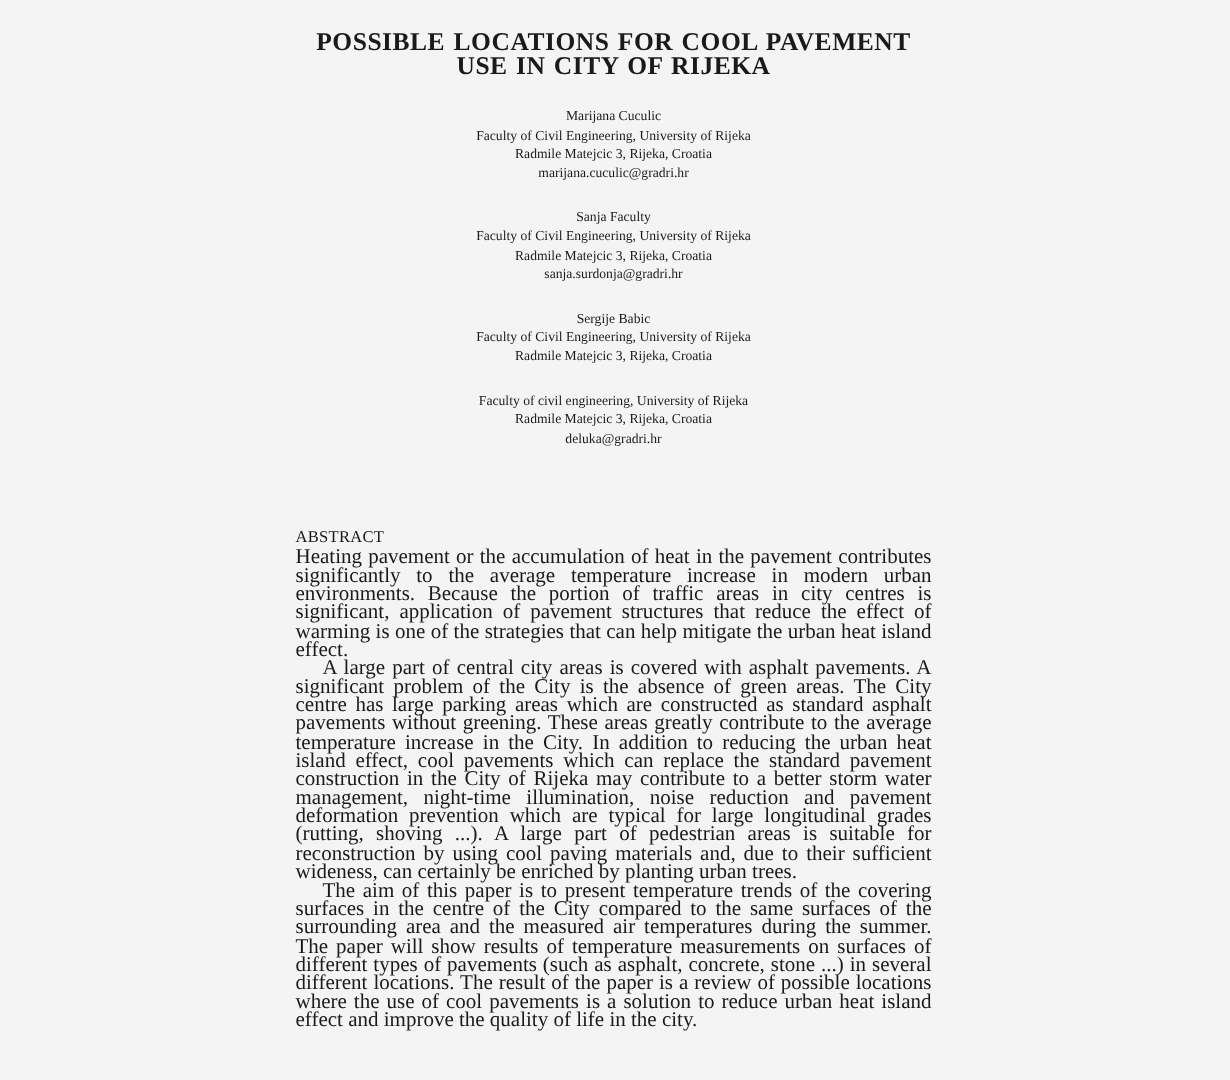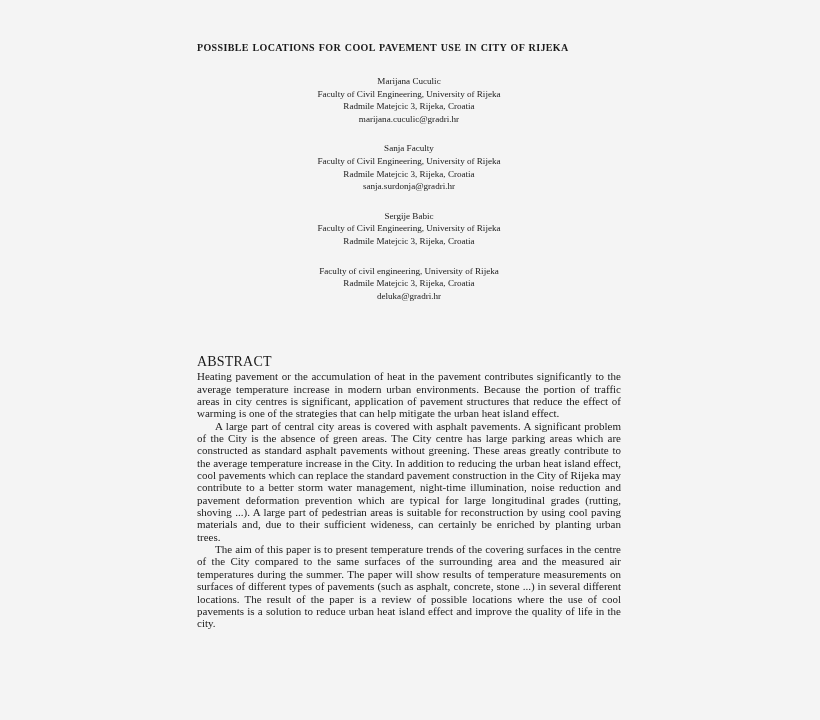--- a/index.html
+++ b/index.html
@@ -26,25 +26,25 @@
   .column {
     position: absolute;
     left: 197px;
     top: 0;
     width: 424px;
   }
 
   
   .doc-title {
     margin: 0;
-    padding-top: 40px;
-    font-size: 10px;
+    padding-top: 20px;
+    font-size: 17px;
     font-weight: bold;
     line-height: 16px;
-    text-align: left;
+    text-align: center;
     letter-spacing: 0.35px;
     word-spacing: 1px;
   }
 
   
   .authors {
     margin-top: 19px;
   }
   .author-block {
     text-align: center;
@@ -58,28 +58,28 @@
   .author-line {
     display: block;
     white-space: nowrap;
   }
 
   
   .abstract-section {
     margin-top: 53px;
   }
   .section-heading {
-    font-size: 14px;
+    font-size: 11px;
     font-weight: normal;
     margin: 0 0 1px 0;
     line-height: 14px;
     letter-spacing: 0.2px;
   }
   .body-par {
-    font-size: 11px;
+    font-size: 14px;
     line-height: 12.35px;
     text-align: justify;
     margin: 0;
     hyphens: none;
   }
   .body-par.indent {
     text-indent: 18px;
   }
   .keywords {
     font-size: 9.05px;

